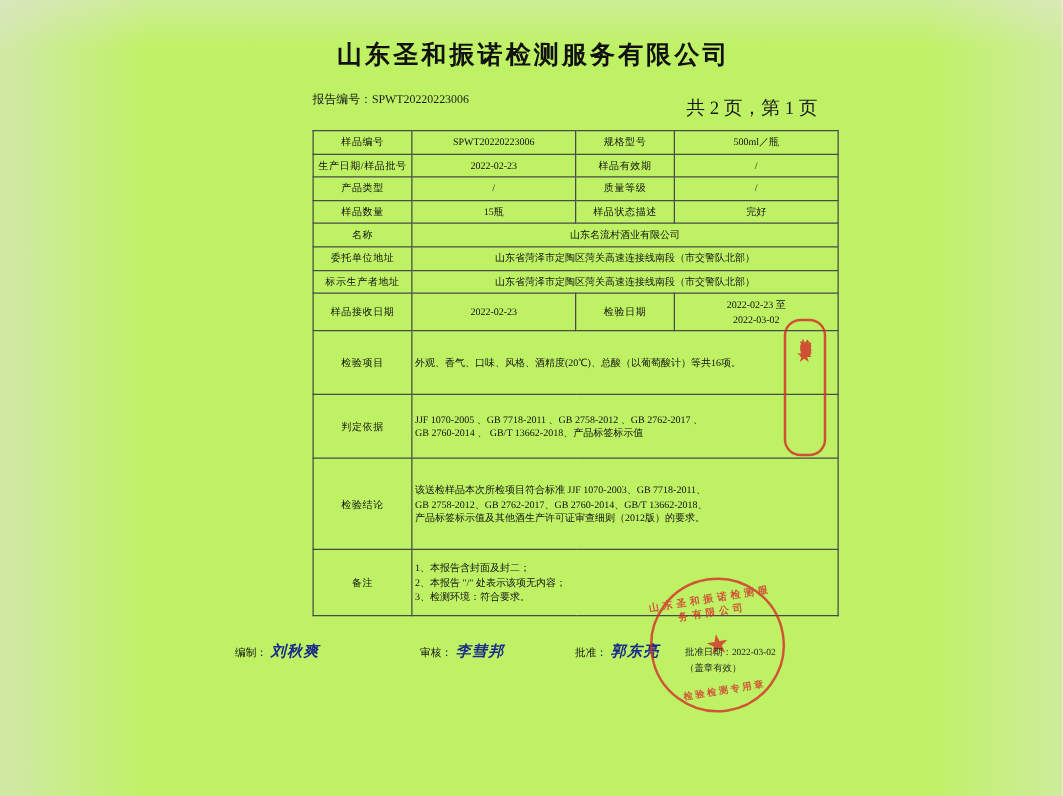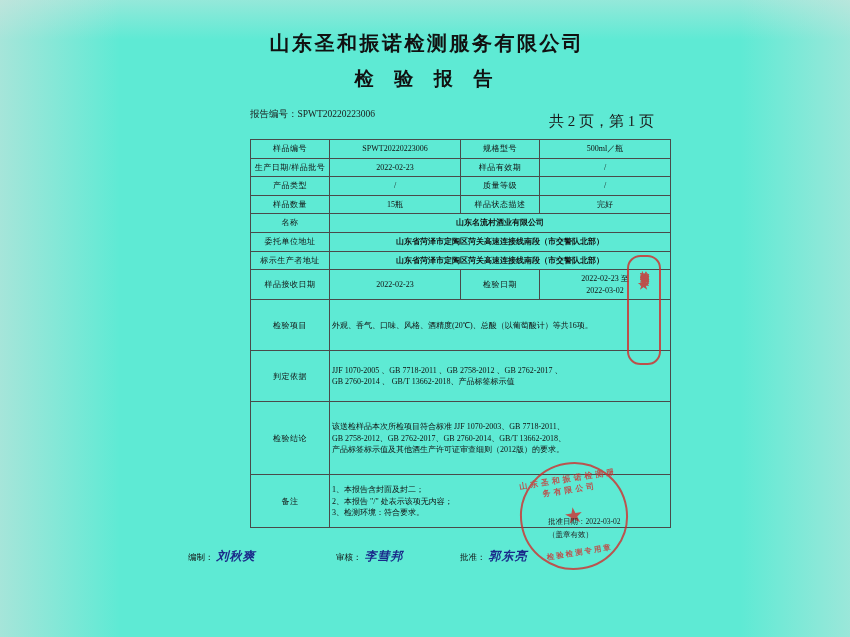--- a/index.html
+++ b/index.html
@@ -11,21 +11,21 @@
     width: 850px;
     height: 637px;
     overflow: hidden;
     font-family: "Liberation Serif", serif;
     color: #1a1a1a;
   }
   .page {
     position: relative;
     width: 850px;
     height: 637px;
-    background: #5eead4;
+    background: #bef264;
   }
   
   .scan-shade {
     position: absolute;
     inset: 0;
     background:
       linear-gradient(90deg, rgba(225,225,222,0.55) 0px, rgba(255,255,255,0) 120px),
       linear-gradient(270deg, rgba(228,228,224,0.45) 0px, rgba(255,255,255,0) 110px),
       linear-gradient(180deg, rgba(230,230,226,0.4) 0px, rgba(255,255,255,0) 40px);
     pointer-events: none;
@@ -102,21 +102,20 @@
     text-align: center;
     width: 74px;
     letter-spacing: 0.5px;
   }
   td.val2 {
     text-align: center;
     width: 126px;
   }
   td.wide {
     text-align: center;
-    font-weight: bold;
   }
   td.wide-left {
     text-align: left;
     padding-left: 6px;
     padding-right: 4px;
     line-height: 1.5;
   }
   td.tall {
     height: 44px;
   }
@@ -233,21 +232,20 @@
 </style>
 </head>
 <body>
 
 <div class="page">
   <div class="scan-shade"></div>
 
   <div class="doc">
 
     <div class="title-main">山东圣和振诺检测服务有限公司</div>
-    <div class="title-sub">检 验 报 告</div>
 
     <div class="meta-row">
       <div class="meta-left">
         <span>报告编号：</span><span>SPWT20220223006</span>
       </div>
       <div class="meta-right">共 2 页，第 1 页</div>
     </div>
 
     <table class="report">
       <tbody>

